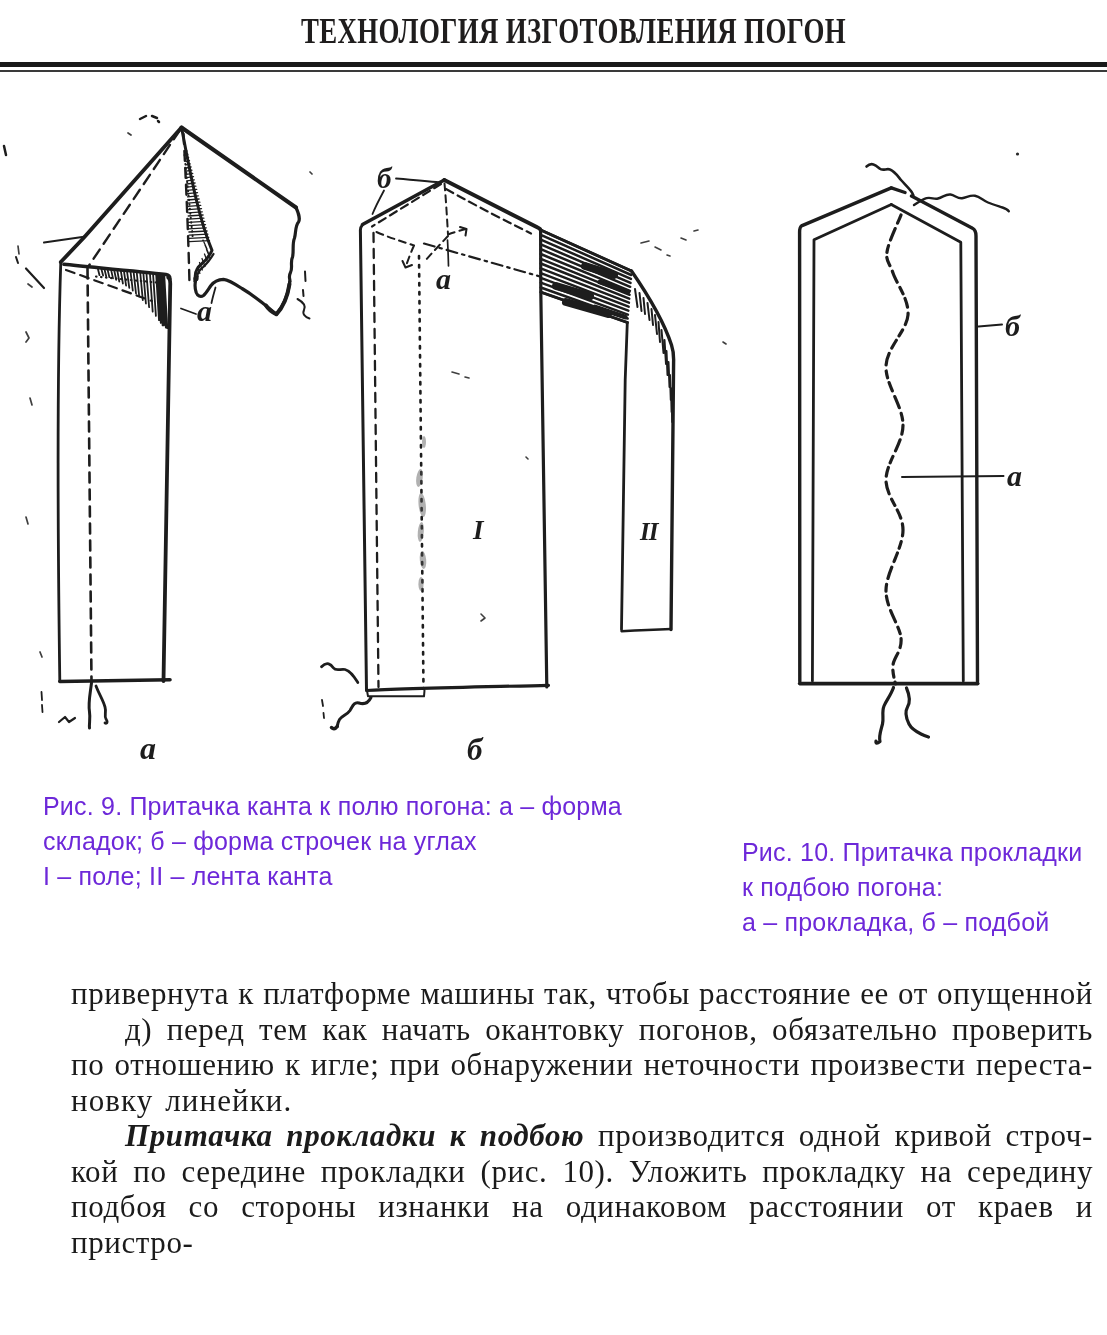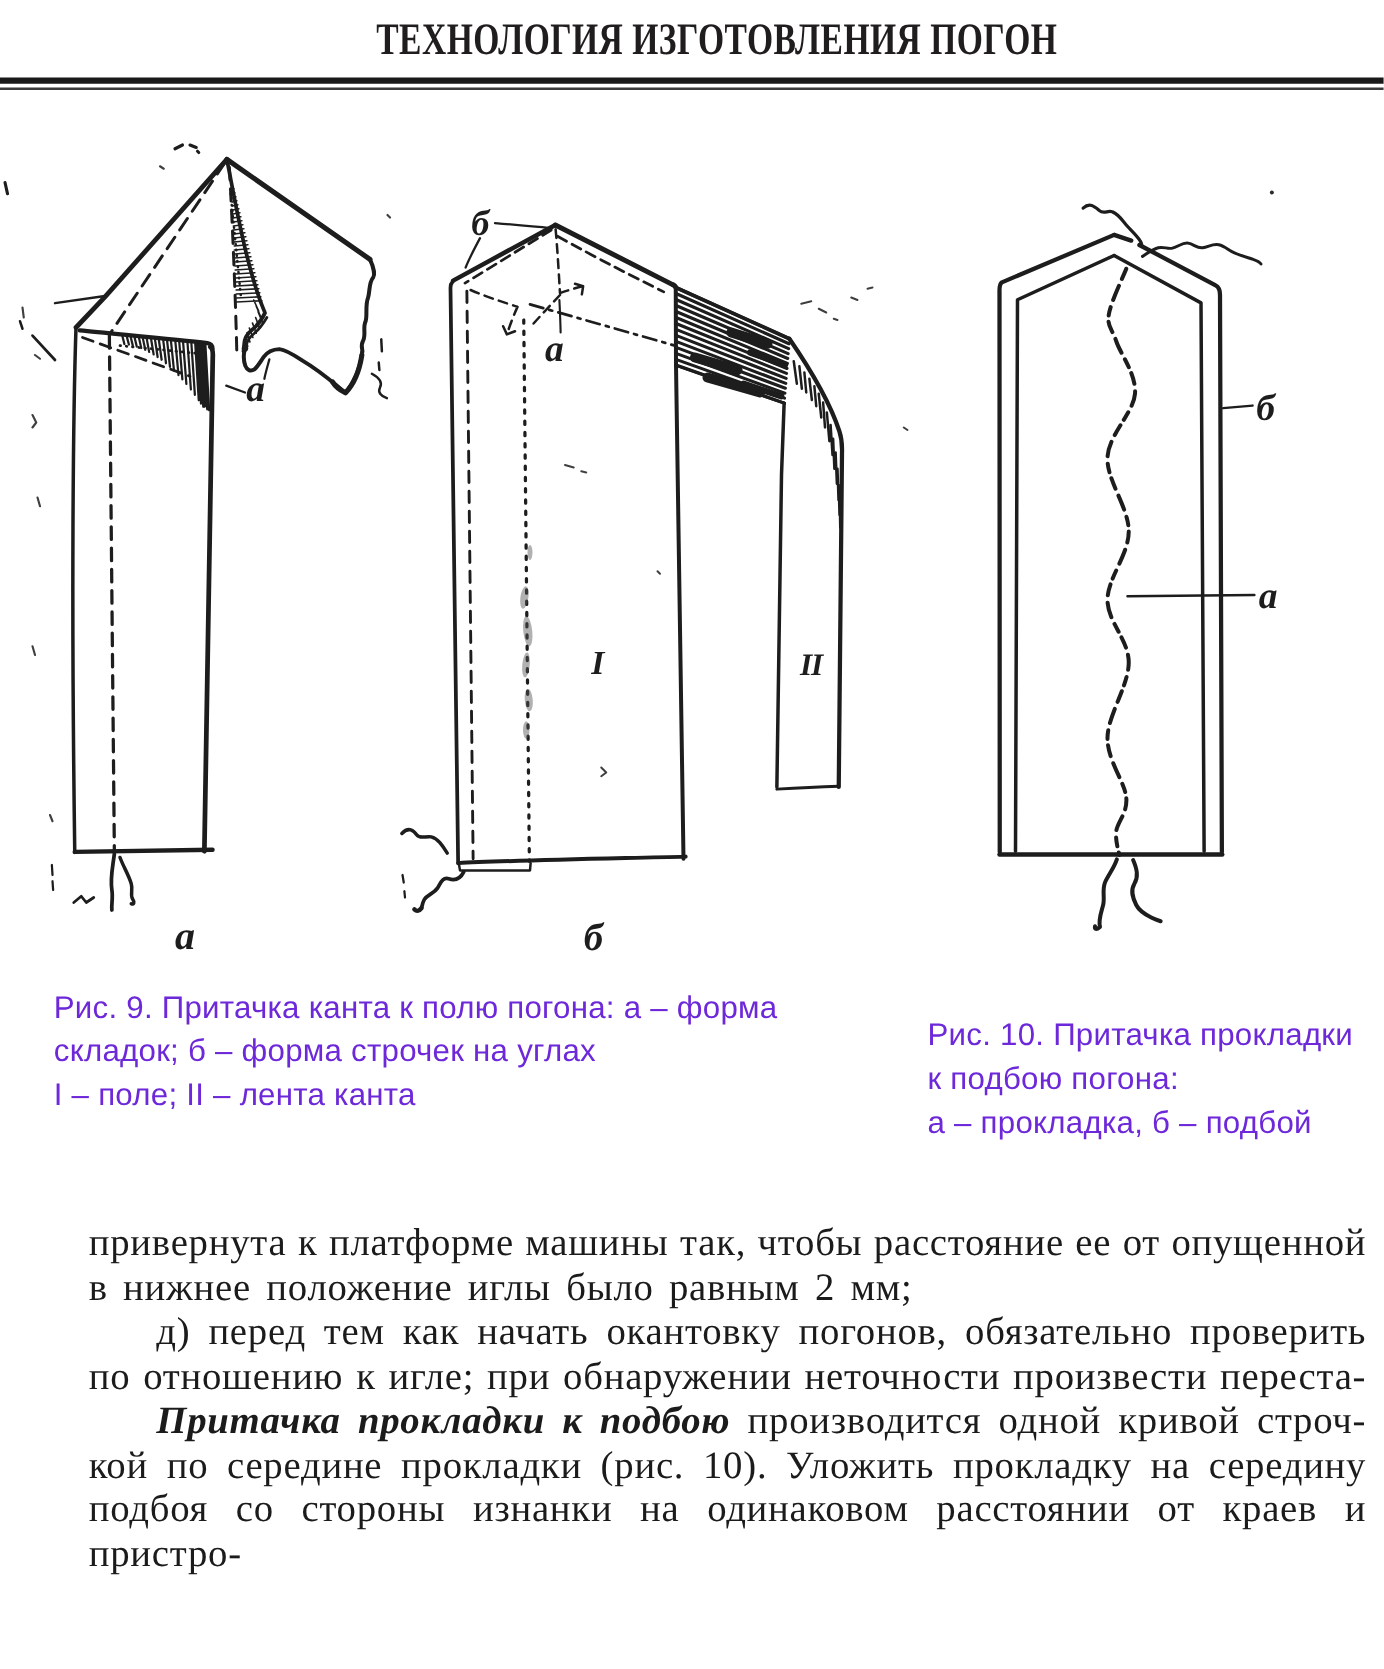--- a/index.html
+++ b/index.html
@@ -2,21 +2,21 @@
 <html><head>
 <meta charset="utf-8">
 <style>
 html,body{margin:0;padding:0;background:#fff;}
 body{position:relative;will-change:transform;width:1107px;height:1335px;overflow:hidden;}
 #title{position:absolute;left:301px;top:12.5px;font-family:"Liberation Serif",serif;font-weight:bold;font-size:36px;line-height:36px;color:#1f1d1d;white-space:nowrap;transform:scaleX(0.746);transform-origin:left top;letter-spacing:0.5px;}
 #rule1{position:absolute;left:0;top:61.8px;width:1107px;height:4.8px;background:#191919;}
 #rule2{position:absolute;left:0;top:69.5px;width:1107px;height:2px;background:#3a3a3a;}
 .cap{position:absolute;font-family:"Liberation Sans",sans-serif;font-size:25px;line-height:35px;color:#6d28d9;letter-spacing:0.2px;white-space:nowrap;}
 #cap1{left:43px;top:789px;}
-#cap2{left:742px;top:811px;}
+#cap2{left:742px;top:835px;}
 #body{position:absolute;left:46px;top:976.3px;width:1047px;font-family:"Liberation Serif",serif;font-size:31px;line-height:35.5px;color:#1b1b1b;letter-spacing:0.6px;}
 #body div{height:35.5px;white-space:nowrap;margin-left:25px;}
 .j{text-align:justify;text-align-last:justify;white-space:normal !important;}
 svg{position:absolute;left:0;top:0;}
 .ink{stroke:#1d1d1d;fill:none;stroke-linecap:round;stroke-linejoin:round;}
 .lbl{font-family:"Liberation Serif",serif;font-style:italic;font-weight:bold;fill:#1d1d1d;}
 </style>
 </head>
 <body>
 <div id="title">ТЕХНОЛОГИЯ ИЗГОТОВЛЕНИЯ ПОГОН</div>
@@ -140,19 +140,19 @@
 <path class="ink" stroke-width="2" d="M902,477 L1003.5,476"></path>
 <text class="lbl" x="1007" y="486" font-size="30">а</text>
 </g>
 </svg>
 
 <div class="cap" id="cap1">Рис. 9. Притачка канта к полю погона: а – форма<br>складок; б – форма строчек на углах<br>I – поле; II – лента канта</div>
 <div class="cap" id="cap2">Рис. 10. Притачка прокладки<br>к подбою погона:<br>а – прокладка, б – подбой</div>
 
 <div id="body">
 <div class="j">привернута к платформе машины так, чтобы расстояние ее от опущенной</div>
-<div style="word-spacing:3.9px">в нижнее положение иглы было равным 2 мм;</div>
 <div class="j" style="padding-left:54px">д) перед тем как начать окантовку погонов, обязательно проверить</div>
 <div class="j">по отношению к игле; при обнаружении неточности произвести переста-</div>
+<div style="word-spacing:3px;letter-spacing:1.1px">новку линейки.</div>
 <div class="j" style="padding-left:54px"><b><i>Притачка прокладки к подбою</i></b> производится одной кривой строч-</div>
 <div class="j">кой по середине прокладки (рис. 10). Уложить прокладку на середину</div>
 <div class="j">подбоя со стороны изнанки на одинаковом расстоянии от краев и пристро-</div>
 </div>
 
 </body></html>

